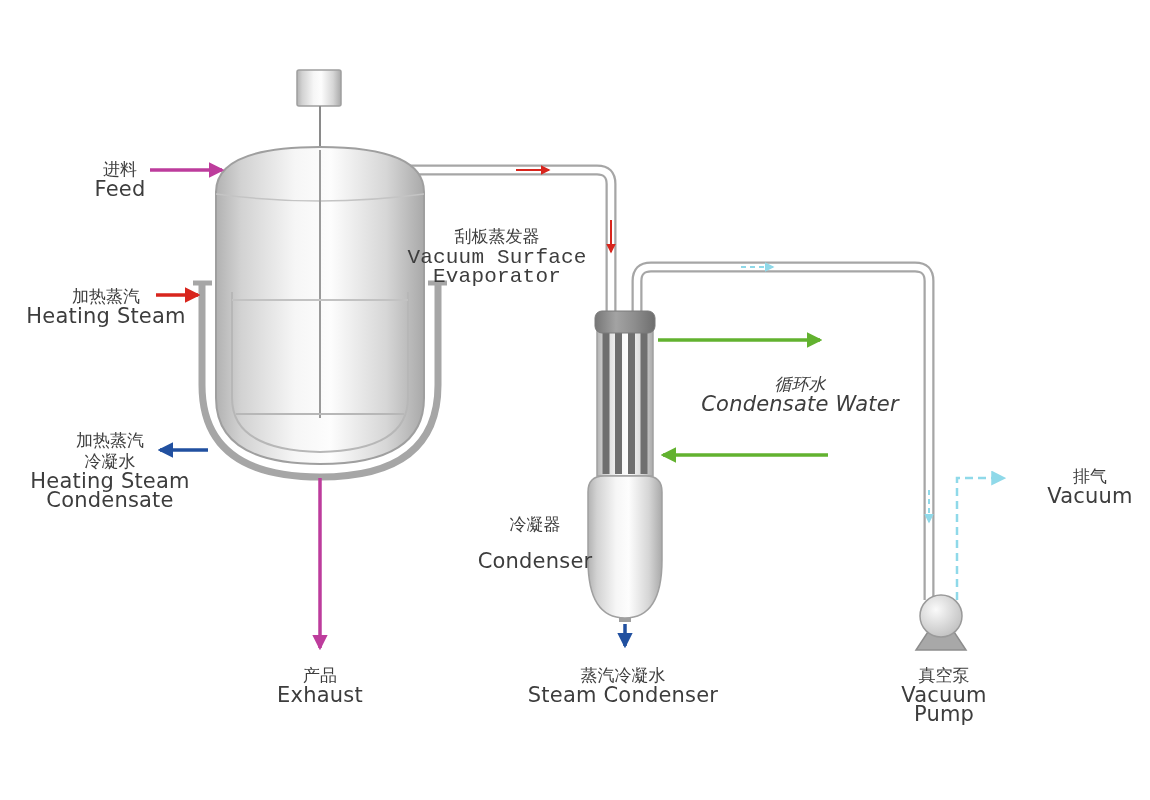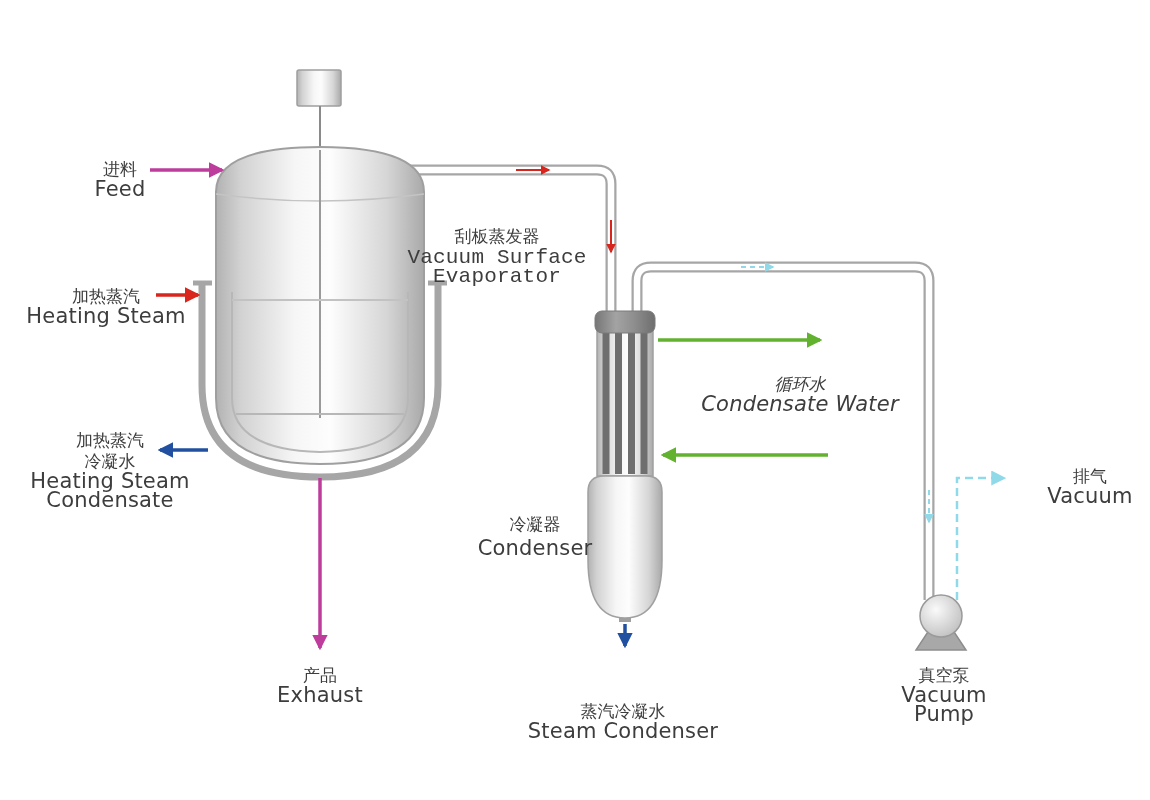--- a/index.html
+++ b/index.html
@@ -156,24 +156,24 @@
     <div class="en">Exhaust</div>
   </div>
 
   <div class="label" style="left:800px;top:374px;font-style:italic;">
     <div class="zh">循环水</div>
     <div class="en">Condensate Water</div>
   </div>
 
   <div class="label" style="left:535px;top:514px;">
     <div class="zh">冷凝器</div>
-    <div class="en" style="margin-top:4px;">Condenser</div>
+    <div class="en" style="margin-top:17px;">Condenser</div>
   </div>
 
-  <div class="label" style="left:623px;top:665px;margin-top:36px;">
+  <div class="label" style="left:623px;top:665px;">
     <div class="zh">蒸汽冷凝水</div>
     <div class="en">Steam Condenser</div>
   </div>
 
   <div class="label" style="left:1050px;top:466px;margin-left:40px;">
     <div class="zh">排气</div>
     <div class="en">Vacuum</div>
   </div>
 
   <div class="label" style="left:944px;top:665px;">

